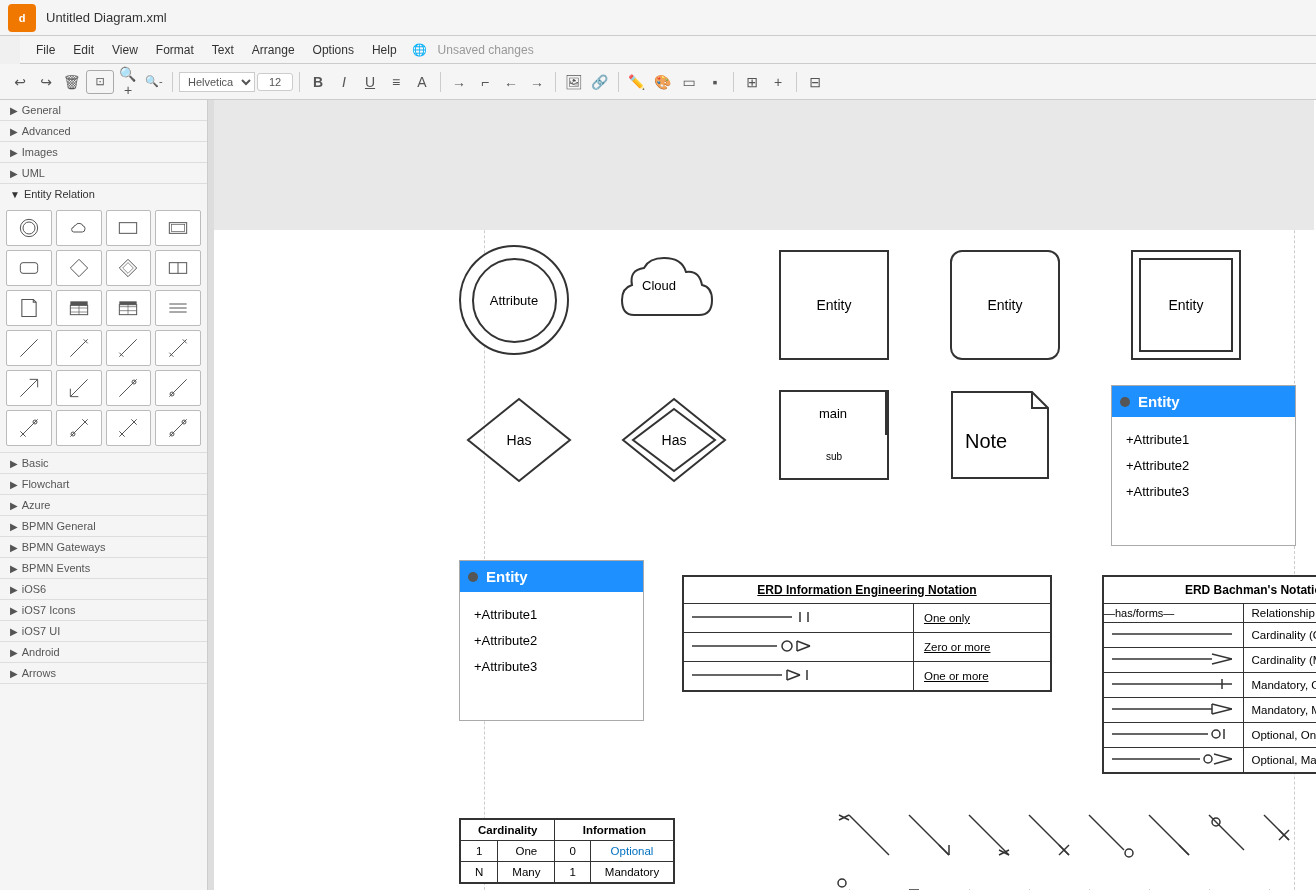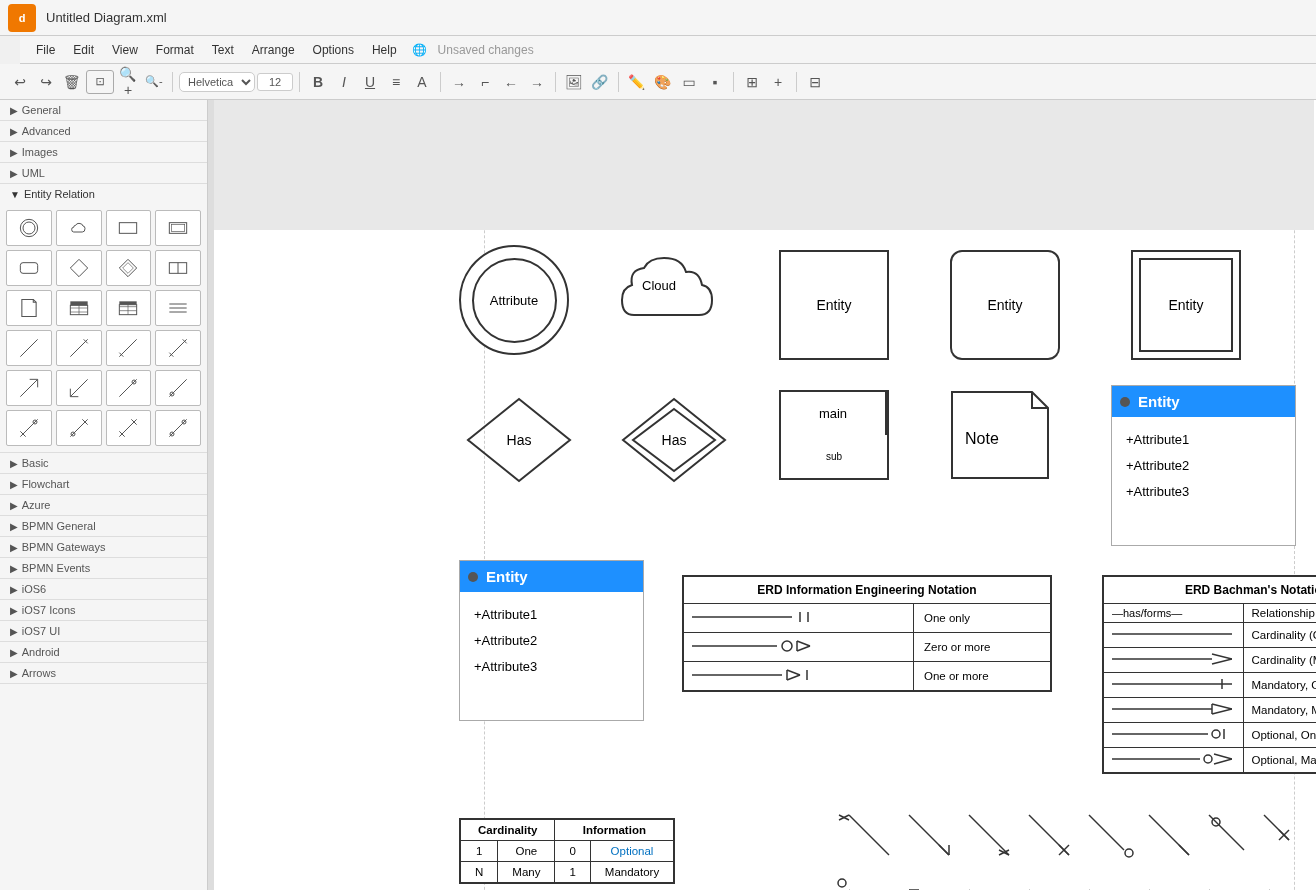--- a/index.html
+++ b/index.html
@@ -13,21 +13,21 @@
 
     
     #menubar { background: #f5f5f5; border-bottom: 1px solid #ccc; display: flex; align-items: center; padding: 0 8px; height: 28px; gap: 2px; margin-left: 20px; }
     .menu-item { padding: 2px 8px; font-size: 12px; color: #333; cursor: pointer; border-radius: 3px; }
     .unsaved { color: #999; font-size: 12px; margin-left: 8px; }
 
     
     #toolbar { background: #f5f5f5; border-bottom: 1px solid #ccc; display: flex; align-items: center; padding: 0 8px; height: 36px; gap: 2px; }
     .toolbar-btn { width: 24px; height: 24px; border: none; background: none; cursor: pointer; display: flex; align-items: center; justify-content: center; border-radius: 3px; font-size: 14px; color: #555; }
     .toolbar-sep { width: 1px; height: 20px; background: #ccc; margin: 0 4px; }
-    .font-select { border: 1px solid #ccc; border-radius: 5px; padding: 2px 4px; font-size: 11px; color: #555; background: white; }
+    .font-select { border: 1px solid #ccc; border-radius: 0; padding: 2px 4px; font-size: 11px; color: #555; background: white; }
     .font-size { width: 36px; border: 1px solid #ccc; border-radius: 3px; padding: 2px 4px; font-size: 11px; color: #555; background: white; text-align: center; }
 
     
     #main { display: flex; flex: 1; overflow: hidden; }
 
     
     #sidebar { width: 208px; background: #f5f5f5; border-right: 1px solid #ccc; overflow-y: auto; flex-shrink: 0; }
     .sidebar-section { border-bottom: 1px solid #ddd; }
     .sidebar-section-title { padding: 4px 10px; font-size: 11px; color: #555; cursor: pointer; display: flex; align-items: center; }
     .sidebar-section-title.active { color: #0070c0; }
@@ -445,21 +445,21 @@
         <div style="flex:1;display:flex;align-items:center;justify-content:center;font-size:10px;">
           <span>sub</span>
         </div>
       </div>
 
       <div style="position:absolute;top:290px;left:736px;width:100px;height:90px;background:white;">
         <svg width="100" height="90" viewBox="0 0 100 90" fill="none" stroke="#333" stroke-width="2">
           <polygon points="2,2 82,2 98,18 98,88 2,88"></polygon>
           <polyline points="82,2 82,18 98,18"></polyline>
         </svg>
-        <span style="position:absolute;top:40px;left:15px;font-size:16px;">Note</span>
+        <span style="position:absolute;top:40px;left:15px;font-size:20px;">Note</span>
       </div>
 
       <div style="position:absolute;top:285px;left:897px;width:185px;border:1px solid #aaa;background:white;">
         <div style="background:#1e90ff;color:white;font-weight:bold;text-align:center;padding:7px 8px;font-size:15px;display:flex;align-items:center;">
           <div style="width:10px;height:10px;background:#555;border-radius:50%;margin-right:8px;flex-shrink:0;"></div>
           <span>Entity</span>
         </div>
         <div style="padding:10px 14px;font-size:13px;line-height:2;">
           <div>+Attribute1</div>
           <div>+Attribute2</div>
@@ -475,21 +475,21 @@
         </div>
         <div style="padding:10px 14px;font-size:13px;line-height:2;">
           <div>+Attribute1</div>
           <div>+Attribute2</div>
           <div>+Attribute3</div>
         </div>
         <div style="height:30px;"></div>
       </div>
 
       <div style="position:absolute;top:475px;left:468px;">
-        <table class="notation-table" style="border-collapse:collapse;background:white;font-size:11.5px;min-width:370px;">
+        <table class="notation-table" style="border-collapse:collapse;background:white;font-size:11.5px;min-width:370px;text-decoration:underline;">
           <thead>
             <tr>
                 <th colspan="2" style="border:1.5px solid #333;padding:6px 10px;text-align:center;background:white;font-size:12px;">ERD Information Engineering Notation</th>
               </tr>
           </thead>
           <tbody>
             <tr>
               <td style="border:1.5px solid #333;padding:4px 8px;">
                 <svg width="130" height="18" viewBox="0 0 130 18">
                   <line x1="0" y1="9" x2="100" y2="9" stroke="#333" stroke-width="1.5"></line>
@@ -529,21 +529,21 @@
 
       <div style="position:absolute;top:475px;left:888px;">
         <table class="notation-table" style="border-collapse:collapse;background:white;font-size:11.5px;min-width:310px;">
           <thead>
             <tr>
                 <th colspan="2" style="border:1.5px solid #333;padding:6px 10px;text-align:center;font-size:12px;">ERD Bachman's Notation</th>
               </tr>
           </thead>
           <tbody>
             <tr>
-              <td style="border:1.5px solid #333;padding:3px 8px;width:140px;">
+              <td style="border:1.5px solid #333;padding:3px 0;width:140px;">
                 <span style="font-size:11px;">—has/forms—</span>
               </td>
               <td style="border:1.5px solid #333;padding:3px 8px;">Relationship</td>
             </tr>
             <tr>
               <td style="border:1.5px solid #333;padding:3px 8px;">
                 <svg width="120" height="16" viewBox="0 0 120 16">
                   <line x1="0" y1="8" x2="120" y2="8" stroke="#333" stroke-width="1.5"></line>
                 </svg>
               </td>

